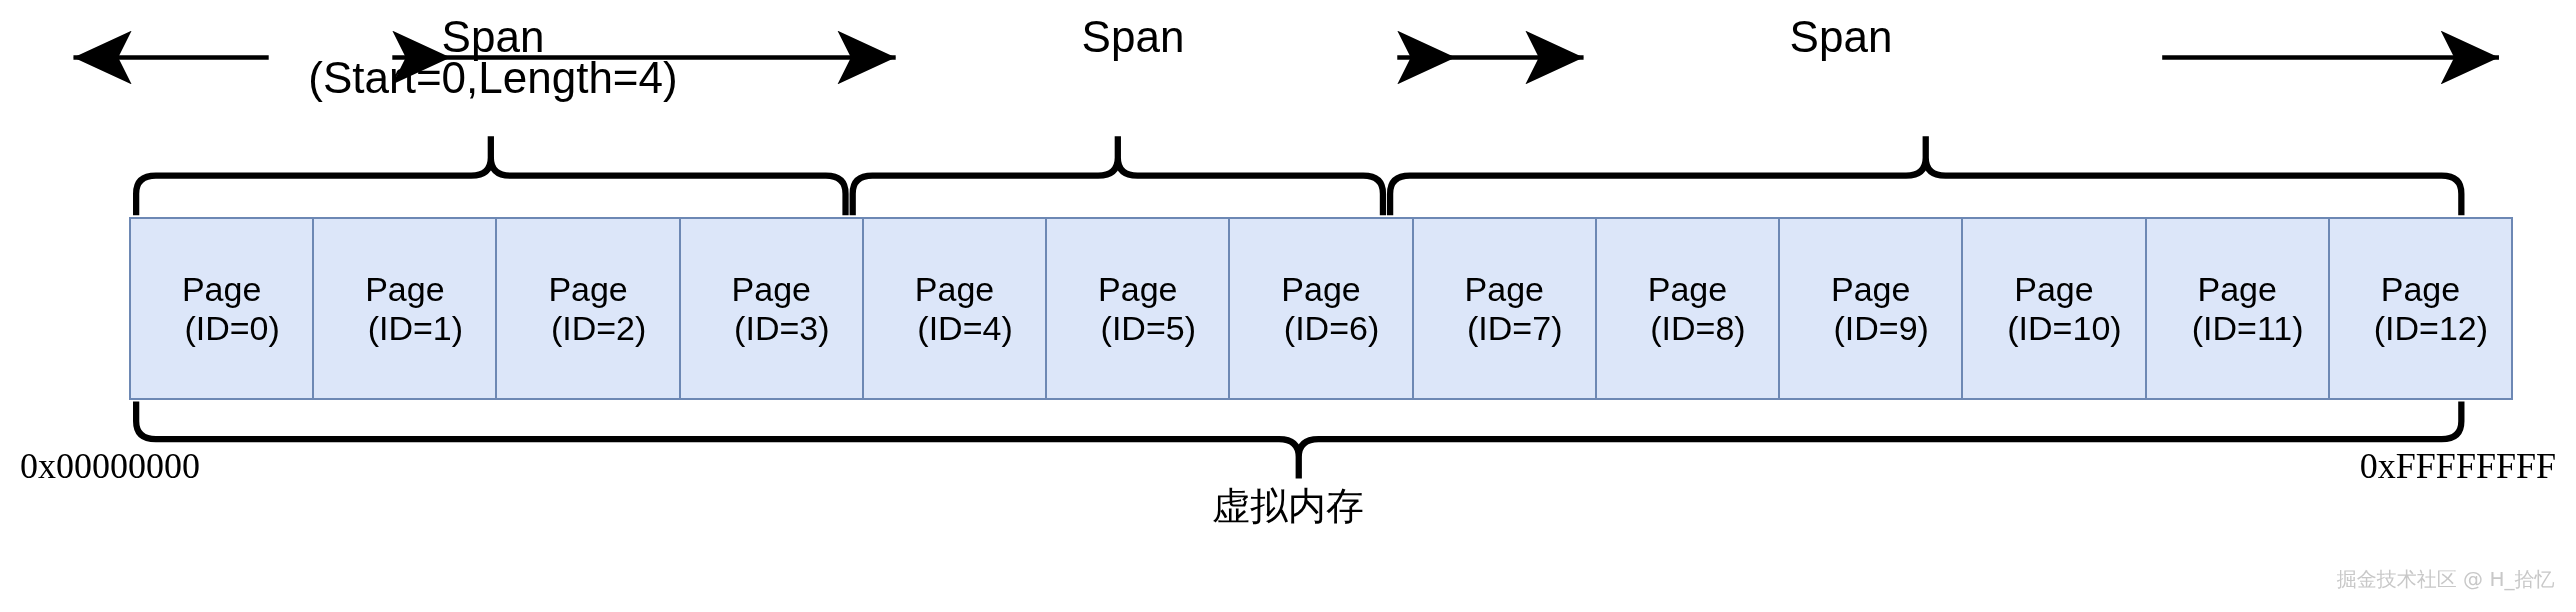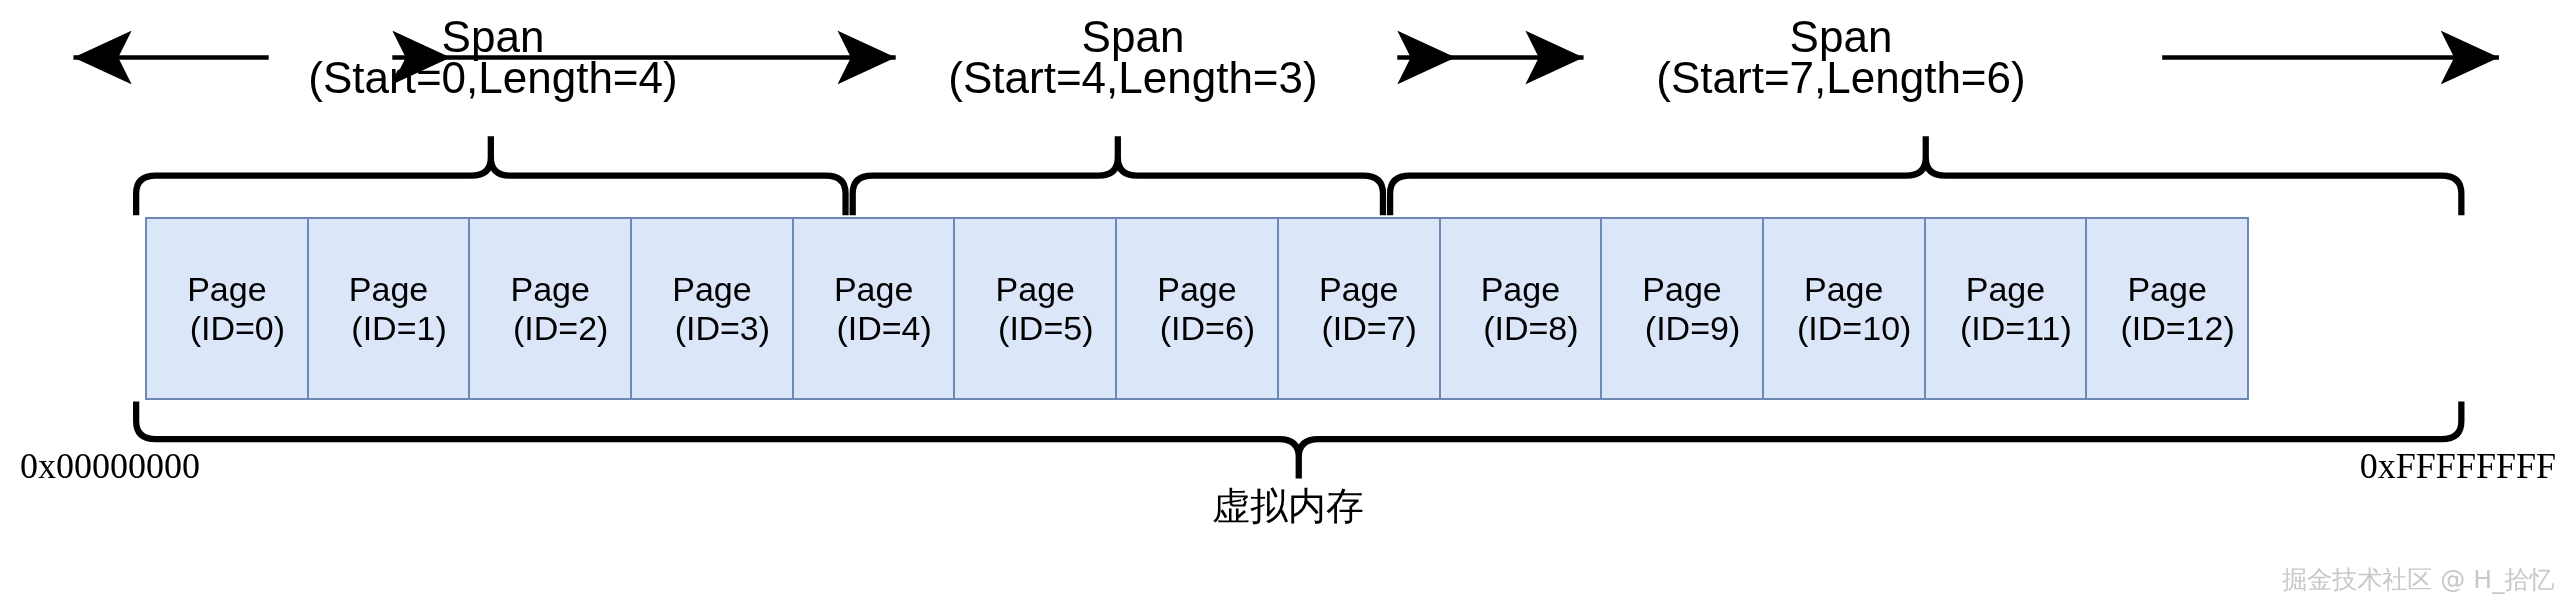--- a/index.html
+++ b/index.html
@@ -37,23 +37,23 @@
     left: 0;
     top: 0;
     width: 2576px;
     height: 613px;
     pointer-events: none;
   }
 
   
   #memory-row {
     position: absolute;
-    left: 145px;
+    left: 129px;
     top: 217px;
-    width: 2104px;
+    width: 2384px;
     height: 183px;
     display: flex;
     box-sizing: border-box;
     border: 2.7px solid #6d88b4;
     background: #dce6f9;
   }
   .page-cell {
     flex: 1 1 0;
     box-sizing: border-box;
     border-right: 2.7px solid #6d88b4;
@@ -94,45 +94,43 @@
     line-height: 45px;
     color: #000000;
     font-family: "DejaVu Sans", "Liberation Sans", sans-serif;
   }
 
   
   #watermark {
     position: absolute;
     right: 21.5px;
     top: 568px;
-    font-size: 25px;
+    font-size: 20px;
     line-height: 23px;
     color: #c8c8c8;
     white-space: nowrap;
     font-family: "DejaVu Sans", "Liberation Sans", sans-serif;
   }
 </style>
 </head>
 <body>
 
 <div id="stage">
 
   <div class="span-label" id="span-label-0" style="left:305px; top:16px; width:376px;">
     <span class="l1">Span</span>
     <span class="l2">(Start=0,Length=4)</span>
   </div>
 
   <div class="span-label" id="span-label-1" style="left:945px; top:16px; width:376px;">
     <span class="l1">Span</span>
-    <span class="l2">(Start=4,Length=3)</span>
   </div>
 
   <div class="span-label" id="span-label-2" style="left:1653px; top:16px; width:376px;">
     <span class="l1">Span</span>
-    <span class="l2">(Start=7,Length=6)</span>
   </div>
 
   <svg class="overlay" viewBox="0 0 2876 684" xmlns="http://www.w3.org/2000/svg">
     <defs>
       <marker id="arrL" markerWidth="14" markerHeight="12" refX="13" refY="6" orient="auto-start-reverse" markerUnits="strokeWidth">
         <path d="M13,0 L0,6 L13,12 L10,6 Z" fill="#000000"></path>
       </marker>
       <marker id="arrR" markerWidth="14" markerHeight="12" refX="13" refY="6" orient="auto" markerUnits="strokeWidth">
         <path d="M0,0 L13,6 L0,12 L3,6 Z" fill="#000000"></path>
       </marker>

